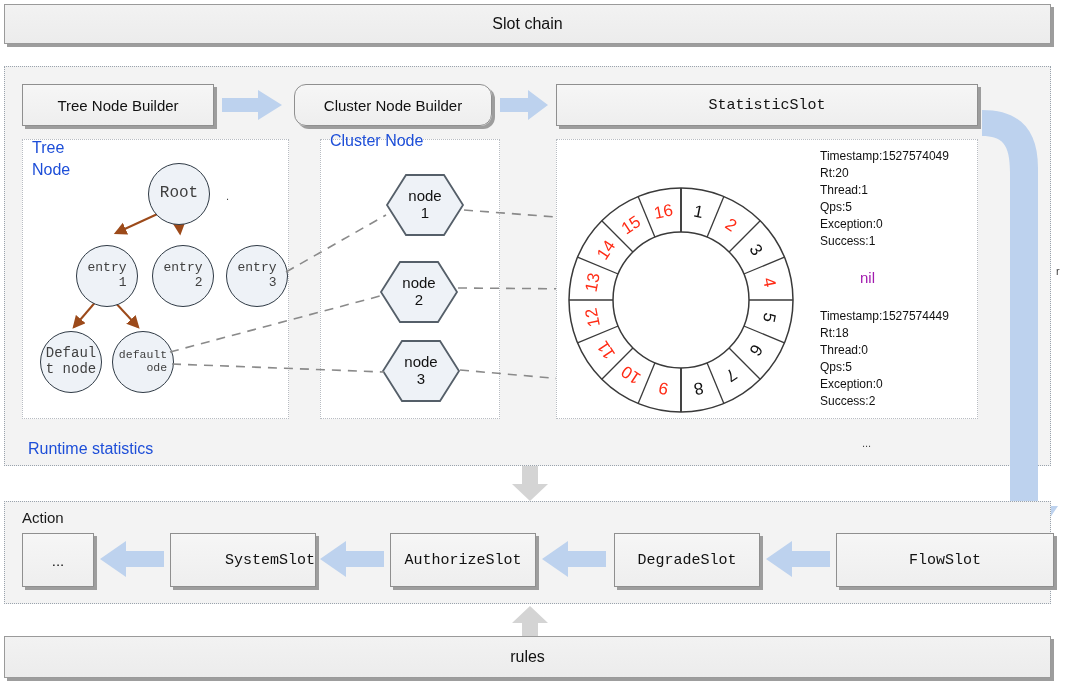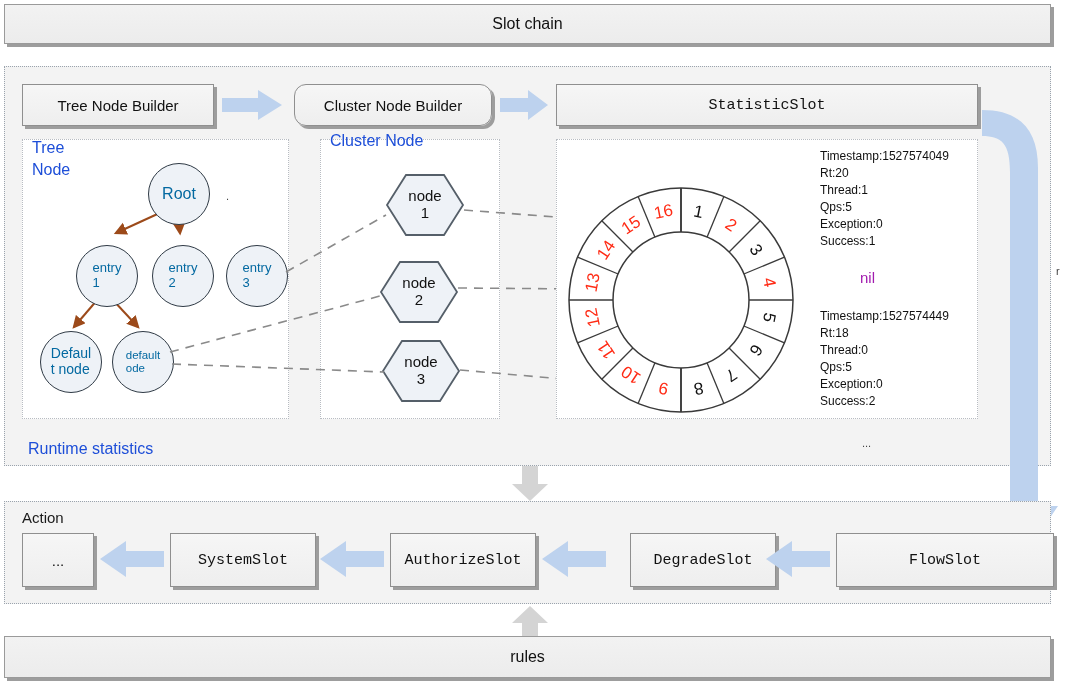--- a/index.html
+++ b/index.html
@@ -39,21 +39,21 @@
   
   .caption{font-size:16px;color:#1d4ed8;}
   .caption-sm{font-size:15px;color:#1a1a1a;}
 
   
   .circle{
     border-radius:50%;
     background:#eef2f7;
     border:1.6px solid #2f3a45;
     display:flex;align-items:center;justify-content:center;
-    text-align:left;line-height:1.12;color:#0369a1;
+    text-align:right;line-height:1.12;color:#404040;font-family:Liberation Mono, monospace;
   }
 
   
   .hexwrap{position:absolute;}
   .hexlabel{
     position:absolute;left:0;top:0;width:100%;height:100%;
     display:flex;flex-direction:column;align-items:center;justify-content:center;
     font-size:15px;line-height:1.12;color:#111;pointer-events:none;
   }
 
@@ -275,27 +275,27 @@
 <svg class="abs" style="left:510px;top:466px;" width="40" height="36" viewBox="0 0 40 36">
   <path d="M12,0 L28,0 L28,18 L38,18 L20,35 L2,18 L12,18 Z" fill="#d4d4d4"></path>
 </svg>
 
 <div class="abs dotpanel" style="left:4px;top:501px;width:1045px;height:101px;"></div>
 <div class="abs caption-sm" style="left:22px;top:509px;">Action</div>
 
 <div class="abs slotbox" style="left:22px;top:533px;width:70px;height:52px;">
   <span>...</span>
 </div>
-<div class="abs slotbox" style="left:170px;top:533px;width:144px;height:52px;">
+<div class="abs slotbox" style="left:170px;top:533px;width:144px;height:52px;justify-content:flex-end;">
   <span class="mono">SystemSlot</span>
 </div>
 <div class="abs slotbox" style="left:390px;top:533px;width:144px;height:52px;text-align:center;">
   <span class="mono">AuthorizeSlot</span>
 </div>
-<div class="abs slotbox" style="left:614px;top:533px;width:144px;height:52px;margin-left:16px;">
+<div class="abs slotbox" style="left:614px;top:533px;width:144px;height:52px;">
   <span class="mono">DegradeSlot</span>
 </div>
 <div class="abs slotbox" style="left:836px;top:533px;width:216px;height:52px;">
   <span class="mono">FlowSlot</span>
 </div>
 
 <svg class="abs" style="left:100px;top:541px;" width="64" height="36" viewBox="0 0 64 36">
   <path d="M64,10 L26,10 L26,0 L0,18 L26,36 L26,26 L64,26 Z" fill="#bdd2ee"></path>
 </svg>
 <svg class="abs" style="left:320px;top:541px;" width="64" height="36" viewBox="0 0 64 36">

